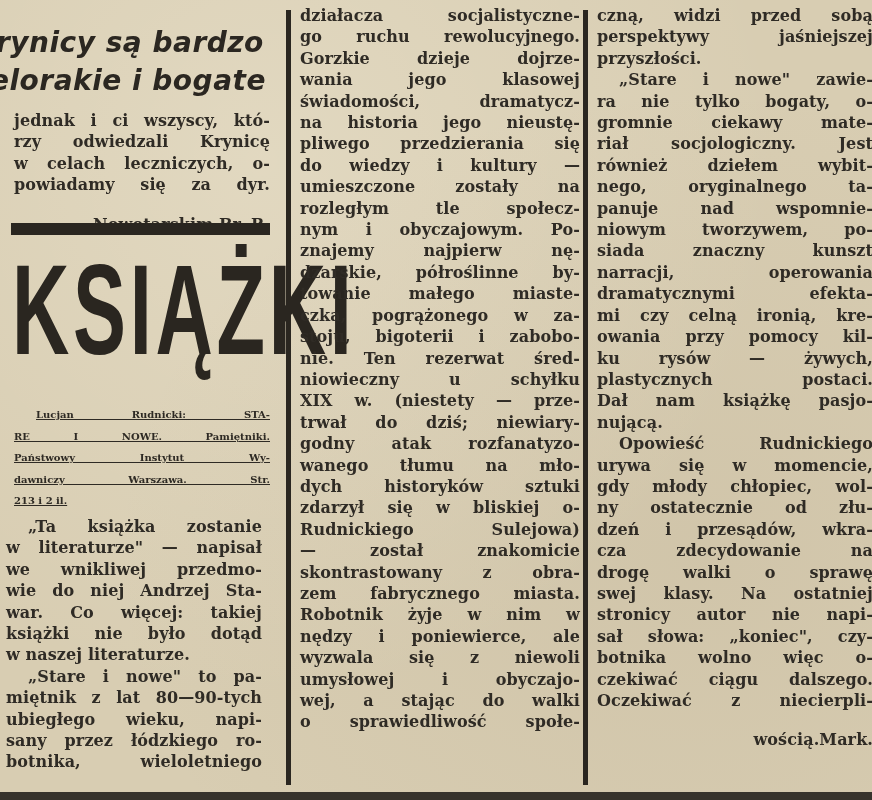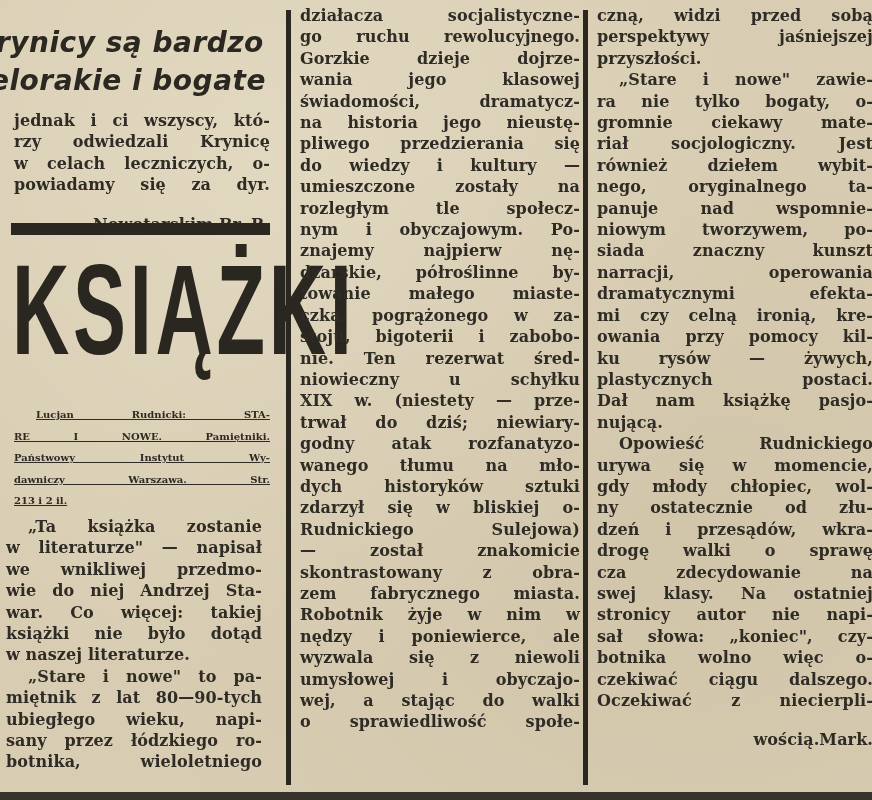--- a/index.html
+++ b/index.html
@@ -185,22 +185,22 @@
       <span class="line">owania przy pomocy kil-</span>
       <span class="line">ku rysów — żywych,</span>
       <span class="line">plastycznych postaci.</span>
       <span class="line">Dał nam książkę pasjo-</span>
       <span class="line last">nującą.</span>
       <span class="line indent">Opowieść Rudnickiego</span>
       <span class="line">urywa się w momencie,</span>
       <span class="line">gdy młody chłopiec, wol-</span>
       <span class="line">ny ostatecznie od złu-</span>
       <span class="line">dzeń i przesądów, wkra-</span>
+      <span class="line">cza zdecydowanie na</span>
       <span class="line">drogę walki o sprawę</span>
-      <span class="line">cza zdecydowanie na</span>
       <span class="line">swej klasy. Na ostatniej</span>
       <span class="line">stronicy autor nie napi-</span>
       <span class="line">sał słowa: „koniec", czy-</span>
       <span class="line">botnika wolno więc o-</span>
       <span class="line">czekiwać ciągu dalszego.</span>
       <span class="line">Oczekiwać z niecierpli-</span>
       <span class="sig-line">
         <span>wością.</span>
         <span>Mark.</span>
       </span>

